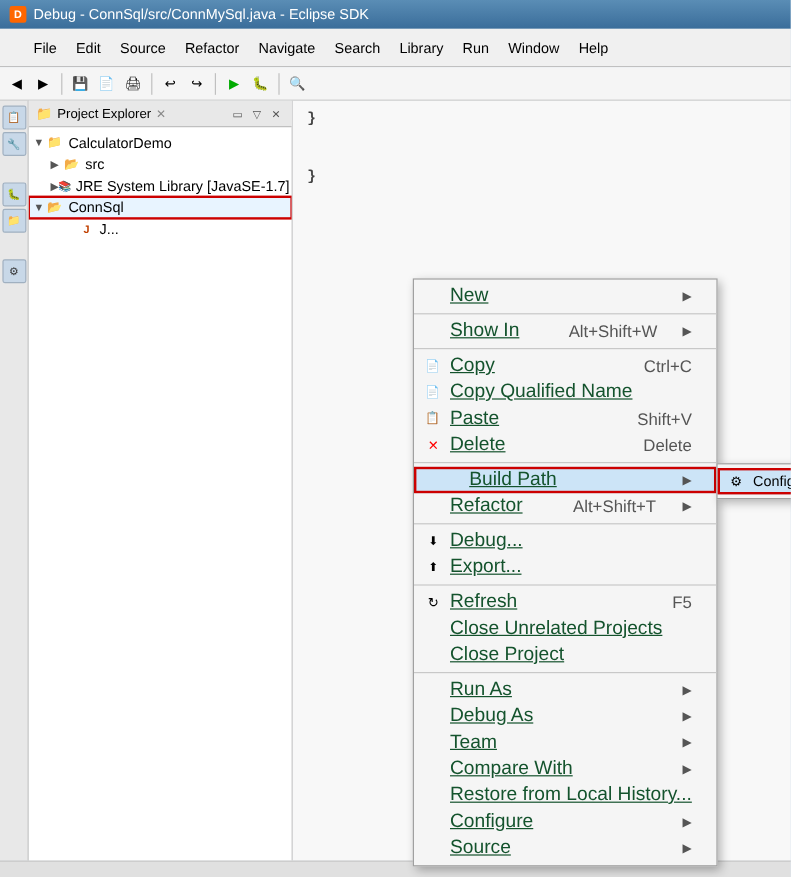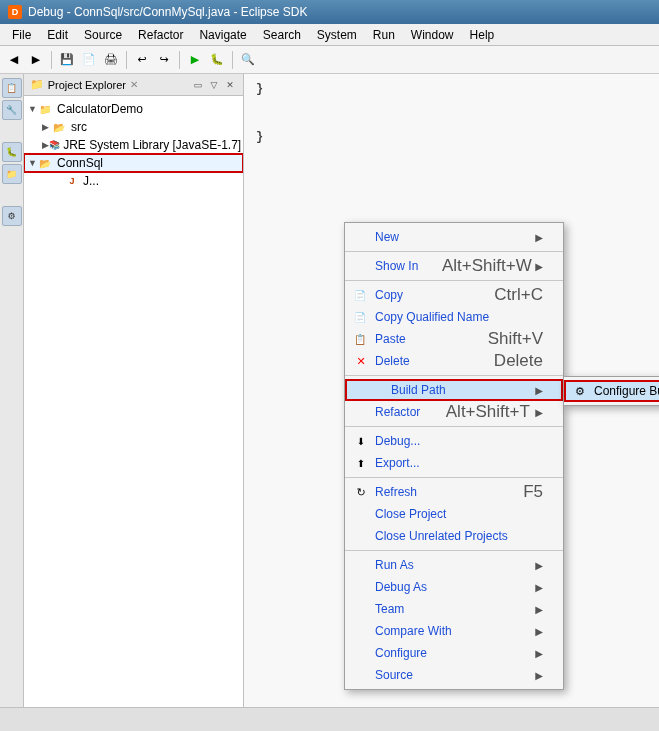--- a/index.html
+++ b/index.html
@@ -35,22 +35,22 @@
       color: white;
       font-weight: bold;
     }
 
     
     .menu-bar {
       background: #f0f0f0;
       border-bottom: 1px solid #c0c0c0;
       display: flex;
       align-items: center;
-      height: 22px;
-      padding: 0 4px;
+      height: 32px;
+      padding: 0 20px;
     }
     .menu-item {
       padding: 2px 8px;
       cursor: pointer;
       font-size: 12px;
       color: #000;
     }
 
     
     .toolbar {
@@ -240,25 +240,26 @@
       gap: 6px;
     }
     .ctx-item-icon {
       width: 16px;
       height: 16px;
       display: flex;
       align-items: center;
       justify-content: center;
     }
     .ctx-item-label {
-      font-size: 12px;
-      color: #1d4ed8;
+      font-size: 16px;
+      color: #14532d;
+      text-decoration: underline;
     }
     .ctx-item-shortcut {
-      font-size: 17px;
+      font-size: 14px;
       color: #555;
       margin-left: 20px;
     }
     .ctx-arrow {
       font-size: 10px;
       color: #555;
     }
     .ctx-separator {
       height: 1px;
       background: #c8c8c8;
@@ -317,21 +318,21 @@
   <span>Debug - ConnSql/src/ConnMySql.java - Eclipse SDK</span>
 </div>
 
 <div class="menu-bar">
   <span class="menu-item">File</span>
   <span class="menu-item">Edit</span>
   <span class="menu-item">Source</span>
   <span class="menu-item">Refactor</span>
   <span class="menu-item">Navigate</span>
   <span class="menu-item">Search</span>
-  <span class="menu-item">System</span>
+  <span class="menu-item">Library</span>
   <span class="menu-item">Run</span>
   <span class="menu-item">Window</span>
   <span class="menu-item">Help</span>
 </div>
 
 <div class="toolbar">
   <div class="toolbar-btn">◀</div>
   <div class="toolbar-btn">▶</div>
   <div class="toolbar-sep"></div>
   <div class="toolbar-btn">💾</div>
@@ -516,31 +517,31 @@
         <div class="ctx-item-left">
           <div class="ctx-item-icon" style="font-size:11px;">↻</div>
           <span class="ctx-item-label">Refresh</span>
         </div>
         <span class="ctx-item-shortcut">F5</span>
       </div>
 
       <div class="ctx-item">
         <div class="ctx-item-left">
           <div class="ctx-item-icon"></div>
+          <span class="ctx-item-label">Close Unrelated Projects</span>
+        </div>
+      </div>
+
+      <div class="ctx-item">
+        <div class="ctx-item-left">
+          <div class="ctx-item-icon"></div>
           <span class="ctx-item-label">Close Project</span>
         </div>
       </div>
 
-      <div class="ctx-item">
-        <div class="ctx-item-left">
-          <div class="ctx-item-icon"></div>
-          <span class="ctx-item-label">Close Unrelated Projects</span>
-        </div>
-      </div>
-
       <div class="ctx-separator"></div>
 
       <div class="ctx-item">
         <div class="ctx-item-left">
           <div class="ctx-item-icon"></div>
           <span class="ctx-item-label">Run As</span>
         </div>
         <span class="ctx-arrow">▶</span>
       </div>
 
@@ -561,20 +562,26 @@
       </div>
 
       <div class="ctx-item">
         <div class="ctx-item-left">
           <div class="ctx-item-icon"></div>
           <span class="ctx-item-label">Compare With</span>
         </div>
         <span class="ctx-arrow">▶</span>
       </div>
 
+      <div class="ctx-item">
+        <div class="ctx-item-left">
+          <div class="ctx-item-icon"></div>
+          <span class="ctx-item-label">Restore from Local History...</span>
+        </div>
+      </div>
 
       <div class="ctx-item">
         <div class="ctx-item-left">
           <div class="ctx-item-icon"></div>
           <span class="ctx-item-label">Configure</span>
         </div>
         <span class="ctx-arrow">▶</span>
       </div>
 
       <div class="ctx-item">

